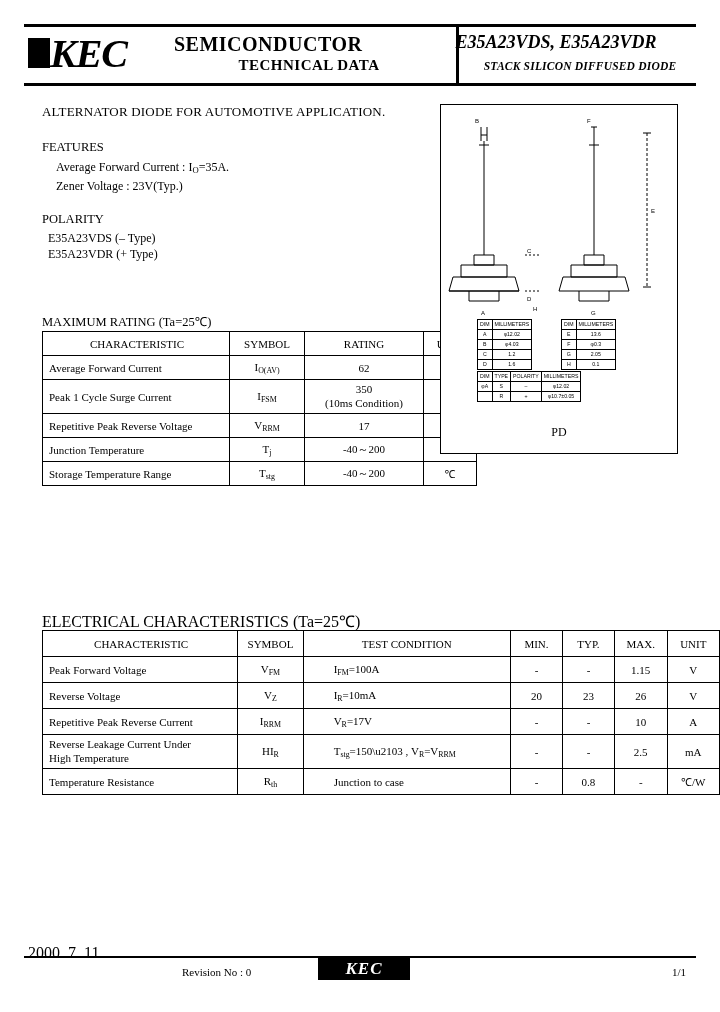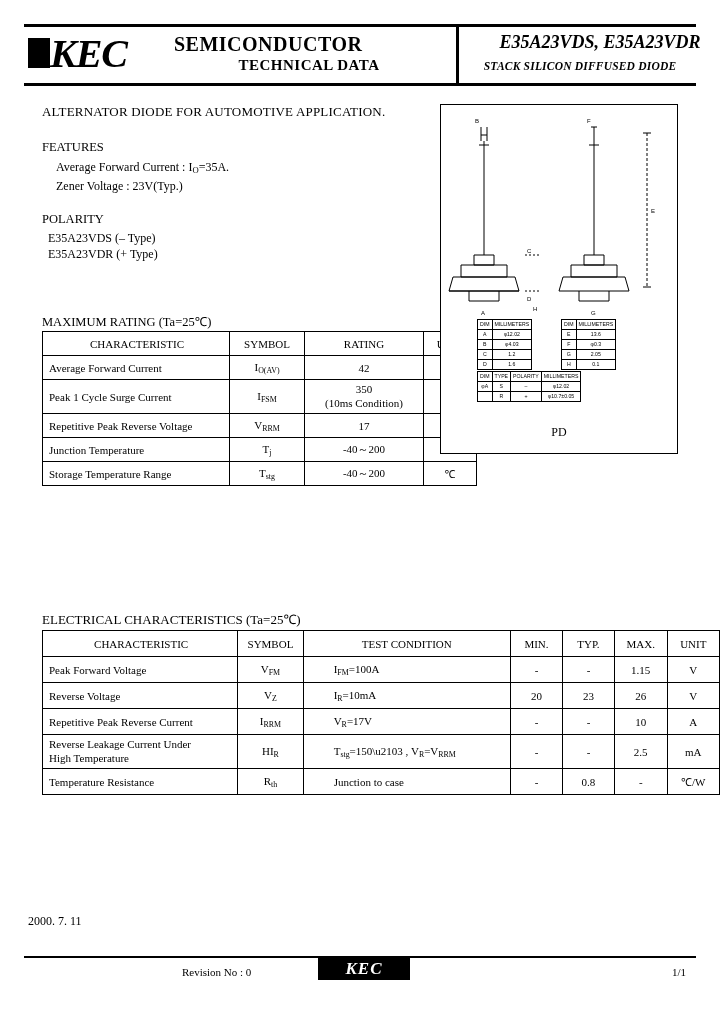--- a/index.html
+++ b/index.html
@@ -85,21 +85,21 @@
   .hdr-divider {
     position: absolute;
     left: 432px;
     top: 3px;
     width: 3px;
     height: 56px;
     background: #000;
   }
   .partno {
     position: absolute;
-    left: 460px;
+    left: 416px;
     top: 8px;
     width: 232px;
     text-align: center;
     font-size: 18px;
     font-weight: bold;
     font-style: italic;
   }
   .parttype {
     position: absolute;
     left: 440px;
@@ -237,21 +237,21 @@
     position: absolute;
     left: 36px;
     top: 266px;
   }
 
   
   .elec-head {
     position: absolute;
     left: 42px;
     top: 610px;
-    font-size: 13px;
+    font-size: 16px;
   }
   .elec-table {
     position: absolute;
     left: 42px;
     top: 630px;
   }
   .elec-table td { height: 21px; }
   .elec-table td.char {
     text-align: left;
     padding-left: 6px;
@@ -273,22 +273,22 @@
     position: absolute;
     left: 24px;
     top: 956px;
     width: 672px;
     height: 2px;
     background: #000;
   }
   .footer-date {
     position: absolute;
     left: 28px;
-    top: 914px;
-    font-size: 12px;
+    top: 944px;
+    font-size: 16px;
   }
   .footer-rev {
     position: absolute;
     left: 182px;
     top: 966px;
     font-size: 11px;
   }
   .footer-page {
     position: absolute;
     left: 672px;
@@ -343,21 +343,21 @@
     <tbody>
       <tr>
         <td class="char" style="text-align:center;">CHARACTERISTIC</td>
         <td class="sym">SYMBOL</td>
         <td class="rat">RATING</td>
         <td class="unit">UNIT</td>
       </tr>
       <tr>
         <td class="char">Average Forward Current</td>
         <td class="sym">I<sub>O(AV)</sub></td>
-        <td class="rat">42</td>
+        <td class="rat">62</td>
         <td class="unit">A</td>
       </tr>
       <tr style="height:34px;">
         <td class="char">Peak 1 Cycle Surge Current</td>
         <td class="sym">I<sub>FSM</sub></td>
         <td class="rat twoline">
           <span>350</span><br>
           <span>(10ms Condition)</span>
         </td>
         <td class="unit">A</td>

